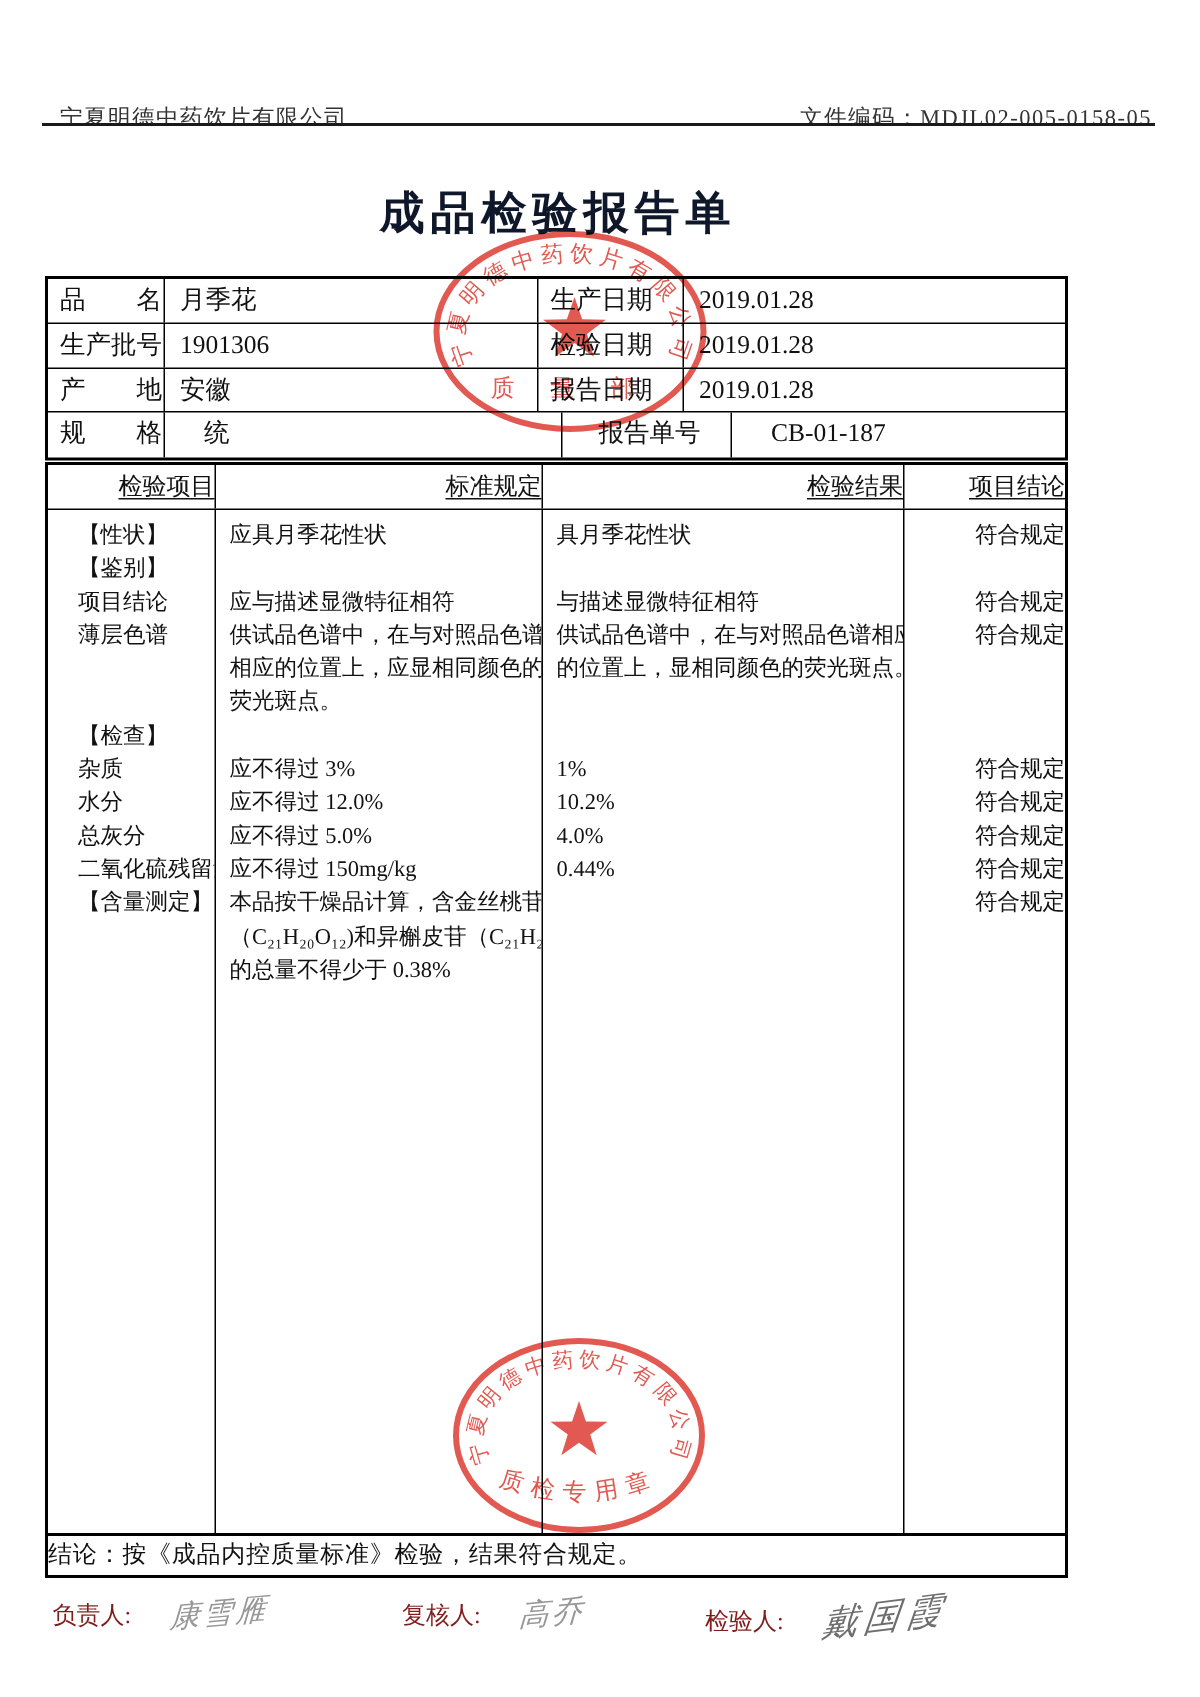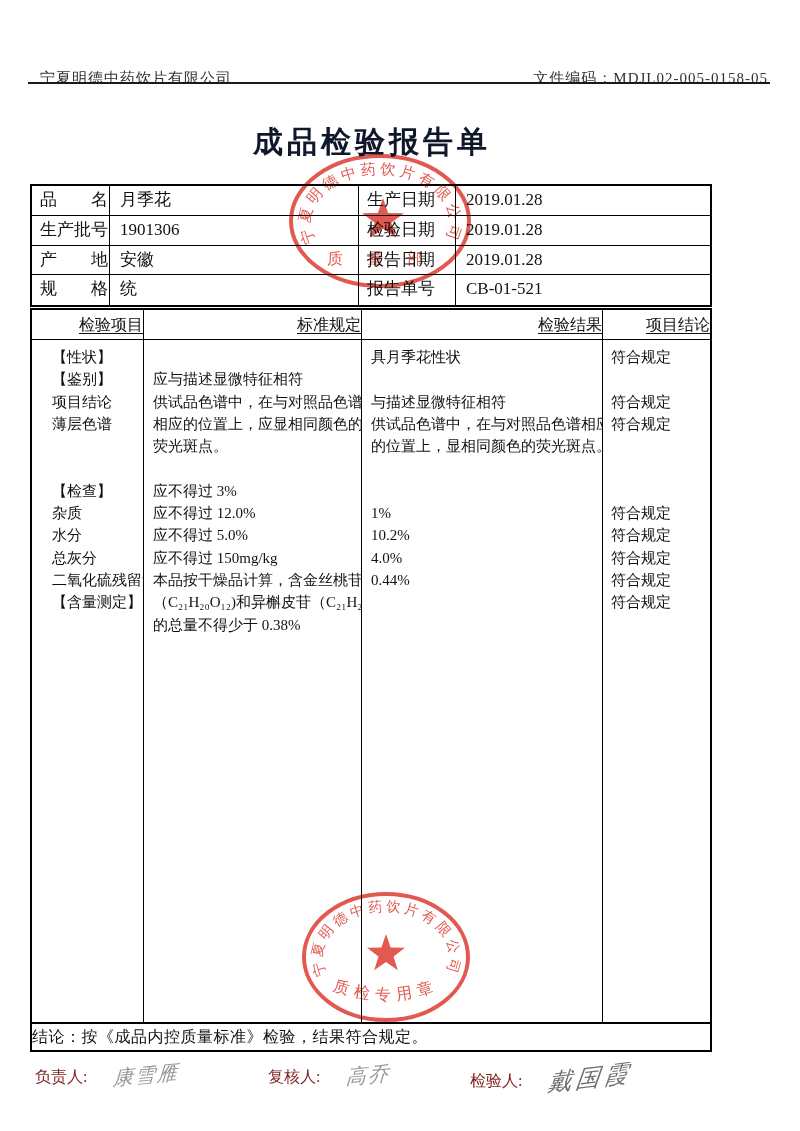--- a/index.html
+++ b/index.html
@@ -15,21 +15,21 @@
 
   
   .title { position:absolute; left:30px; top:78px; width:684px; text-align:center;
     font-size:30px; font-weight:bold; letter-spacing:4px; color:#0f172a; }
 
   
   .info-table { position:absolute; left:30px; top:140px; width:682px;
     border:2px solid #000; }
   .info-row { display:grid; grid-template-columns:78px 249px 97px 1fr;
     border-bottom:1px solid #000; height:29.8px; }
-  .info-row:last-child { border-bottom:none; }
+  .info-row:last-child { border-bottom:none;gap:16px; }
   .info-cell { border-right:1px solid #000; font-size:17px; line-height:28px;
     padding-left:8px; white-space:nowrap; overflow:hidden; }
   .info-cell:last-child { border-right:none; }
   .info-cell.val { padding-left:10px; }
 
   
   .report-table { position:absolute; left:30px; top:264px; width:682px; height:744px;
     border:2px solid #000; display:flex; flex-direction:column; }
   .rt-header { display:grid; grid-template-columns:112px 218px 241px 1fr;
     height:30px; border-bottom:1px solid #000; flex:0 0 auto; }
@@ -37,21 +37,21 @@
     line-height:29px; }
   .rt-header > div:last-child { border-right:none; }
   .rt-header span { text-decoration:underline; text-underline-offset:3px; }
   .rt-body { display:grid; grid-template-columns:112px 218px 241px 1fr; flex:1 1 auto; }
   .rt-col { border-right:1px solid #000; padding-top:6px; overflow:hidden; }
   .rt-col:last-child { border-right:none; }
   .tline { height:22.3px; line-height:22.3px; font-size:15px; white-space:nowrap; }
   .col-item .tline { padding-left:20px; }
   .col-standard .tline { padding-left:9px; }
   .col-result .tline { padding-left:9px; }
-  .col-conclusion .tline { padding-left:8px; }
+  .col-conclusion .tline { padding-left:8px;text-align:right; }
   .rt-conclusion { flex:0 0 auto; height:28px; border-top:2px solid #000;
     font-size:16px; line-height:26px; padding-left:0; letter-spacing:.5px; }
 
   
   .signatures { position:absolute; left:30px; top:1018px; width:684px; height:60px; }
   .sig-group { position:absolute; top:0; white-space:nowrap; }
   .sig-label { font-size:16px; color:#7f1d1d; }
   .sig-name { display:inline-block; font-size:20px; font-style:italic; color:#979797;
     transform:rotate(-5deg) skewX(-8deg); margin-left:22px; letter-spacing:2px; }
   .sig-group.third .sig-name { color:#6e6e6e; font-size:24px; letter-spacing:4px;
@@ -92,21 +92,21 @@
     <div class="info-row">
       <div class="info-cell">产　　地</div>
       <div class="info-cell val">安徽</div>
       <div class="info-cell">报告日期</div>
       <div class="info-cell val">2019.01.28</div>
     </div>
     <div class="info-row">
       <div class="info-cell">规　　格</div>
       <div class="info-cell val">统</div>
       <div class="info-cell">报告单号</div>
-      <div class="info-cell val">CB-01-521</div>
+      <div class="info-cell val">CB-01-187</div>
     </div>
   </div>
 
   <div class="report-table">
     <div class="rt-header">
       <div><span>检验项目</span></div>
       <div><span>标准规定</span></div>
       <div><span>检验结果</span></div>
       <div><span>项目结论</span></div>
     </div>
@@ -121,20 +121,21 @@
         <div class="tline">【检查】</div>
         <div class="tline">杂质</div>
         <div class="tline">水分</div>
         <div class="tline">总灰分</div>
         <div class="tline">二氧化硫残留量</div>
         <div class="tline">【含量测定】</div>
         <div class="tline"></div>
         <div class="tline"></div>
       </div>
       <div class="rt-col col-standard">
+        <div class="tline">应具月季花性状</div>
         <div class="tline"></div>
         <div class="tline">应与描述显微特征相符</div>
         <div class="tline">供试品色谱中，在与对照品色谱</div>
         <div class="tline">相应的位置上，应显相同颜色的</div>
         <div class="tline">荧光斑点。</div>
         <div class="tline"></div>
         <div class="tline">应不得过 3%</div>
         <div class="tline">应不得过 12.0%</div>
         <div class="tline">应不得过 5.0%</div>
         <div class="tline">应不得过 150mg/kg</div>

